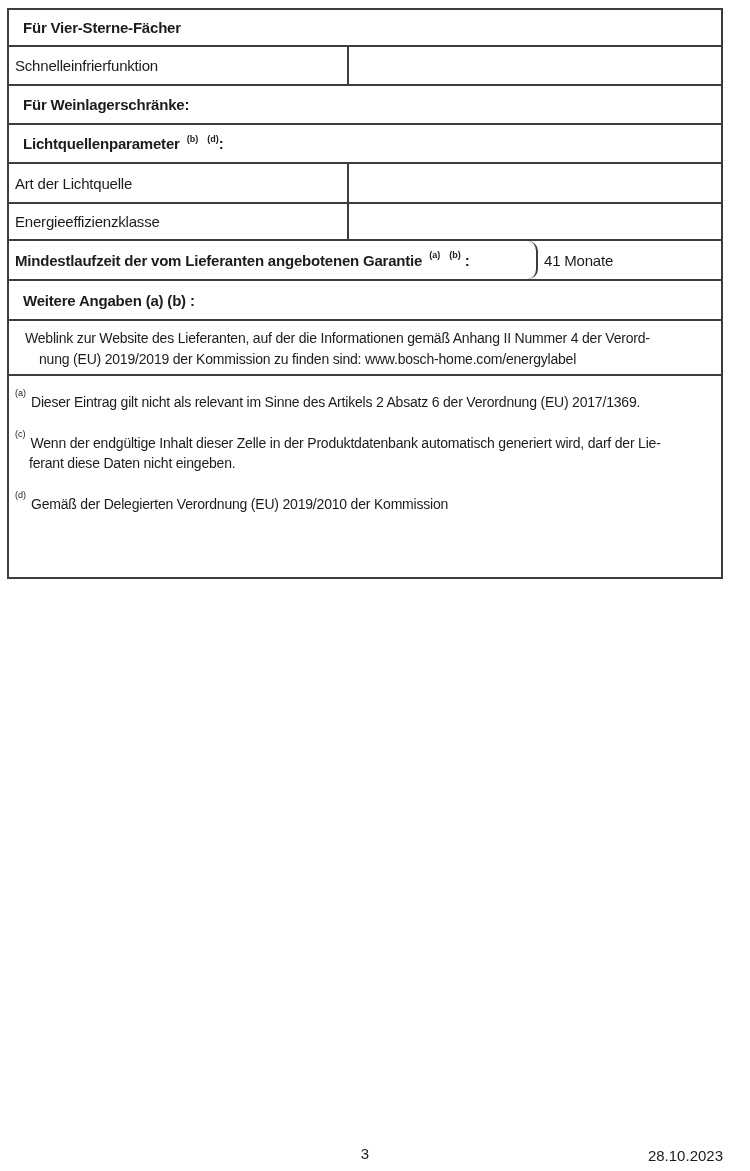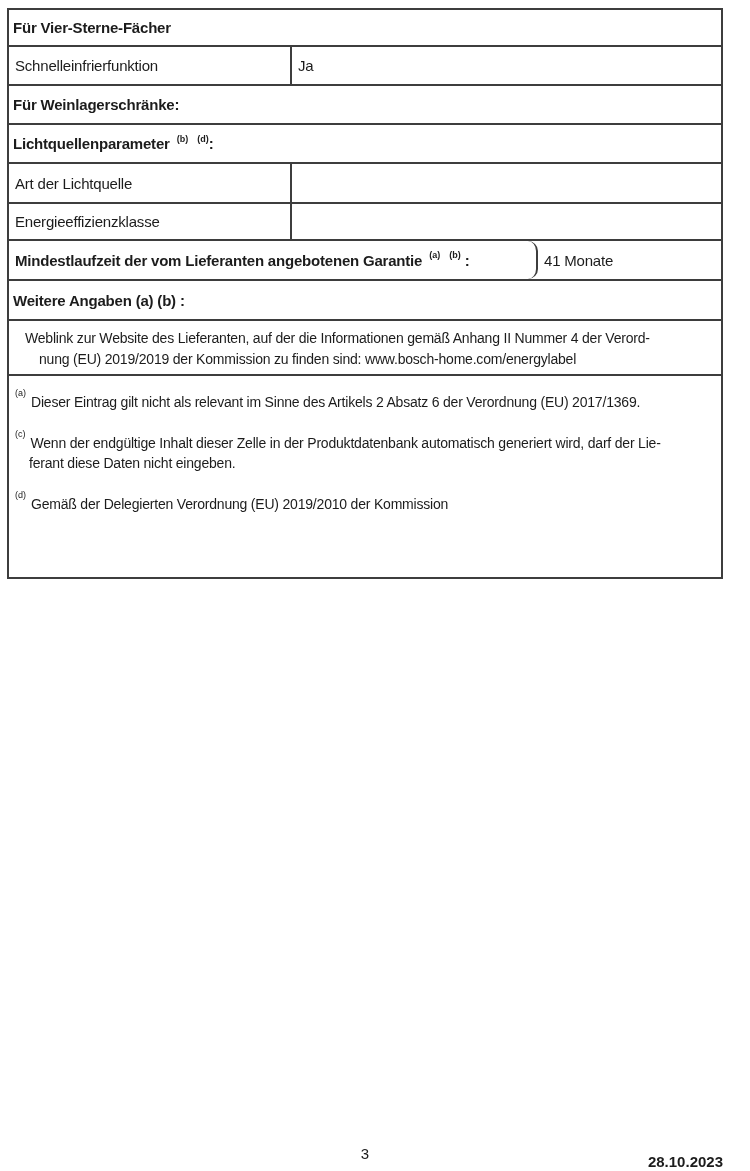--- a/index.html
+++ b/index.html
@@ -13,23 +13,23 @@
   }
   .tbl {
     position: absolute;
     left: 7px; top: 8px;
     width: 716px;
     border: 2px solid #3d3d3d;
     background: #ffffff;
   }
   .row { display: flex; align-items: stretch; width: 100%; }
   .row + .row { border-top: 2px solid #3d3d3d; }
-  .hdr-row { align-items: center; padding-left: 4px; font-weight: bold; font-size: 15px; letter-spacing: -0.2px; }
+  .hdr-row { align-items: center; padding-left: 14px; font-weight: bold; font-size: 15px; letter-spacing: -0.2px; }
   .cell { display: flex; align-items: center; padding-left: 6px; font-size: 15px; letter-spacing: -0.2px; }
-  .label-cell { width: 283px; border-right: 2px solid #3d3d3d; flex: none; }
+  .label-cell { width: 340px; border-right: 2px solid #3d3d3d; flex: none; }
   .label-cell.wide { width: 529px; border-radius: 10px; }
   .value-cell { flex: 1; }
   .b { font-weight: bold; }
   sup.mark {
     font-size: 9px;
     position: relative;
     top: -5px;
     letter-spacing: 0;
   }
   .gap-l { margin-left: 7px; }
@@ -58,38 +58,35 @@
     width: 716px; height: 20px;
     font-size: 15px;
   }
   .page-num {
     position: absolute;
     left: 0; width: 100%;
     text-align: center;
   }
   .footer-date {
     position: absolute;
-    right: 0; top: 8px; font-weight: bold;
+    right: 0; top: 2px;
   }
 </style>
 </head>
 <body>
 
 <div class="tbl">
 
   <div class="row hdr-row" style="height:35px">
     <span>Für Vier-Sterne-Fächer</span>
   </div>
 
   <div class="row" style="height:39px">
     <div class="cell label-cell">
       <span>Schnelleinfrierfunktion</span>
-    </div>
-    <div class="cell value-cell">
-      <span>Ja</span>
     </div>
   </div>
 
   <div class="row hdr-row" style="height:39px">
     <span>Für Weinlagerschränke:</span>
   </div>
 
 
   <div class="row hdr-row" style="height:39px">
     <span>Lichtquellenparameter</span>

